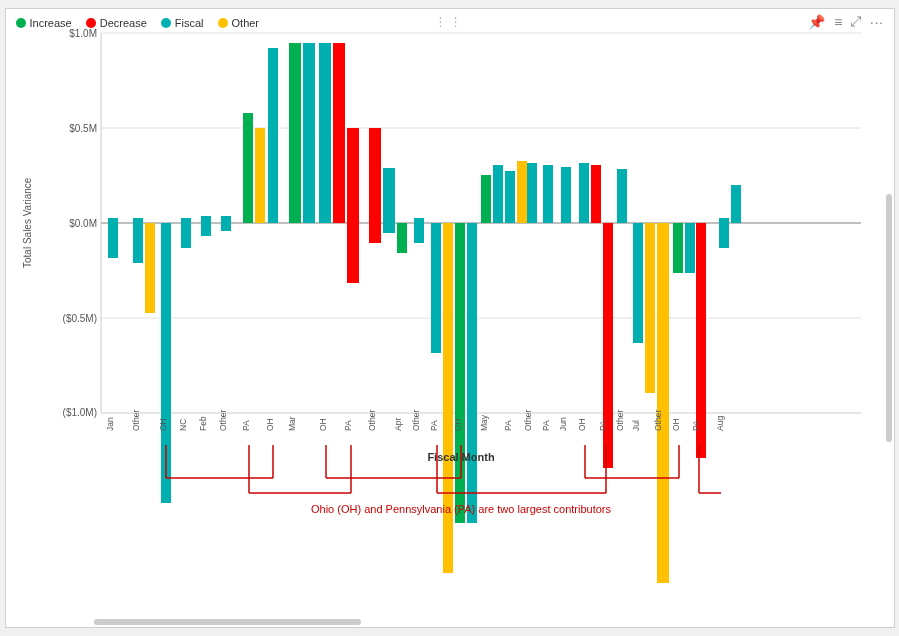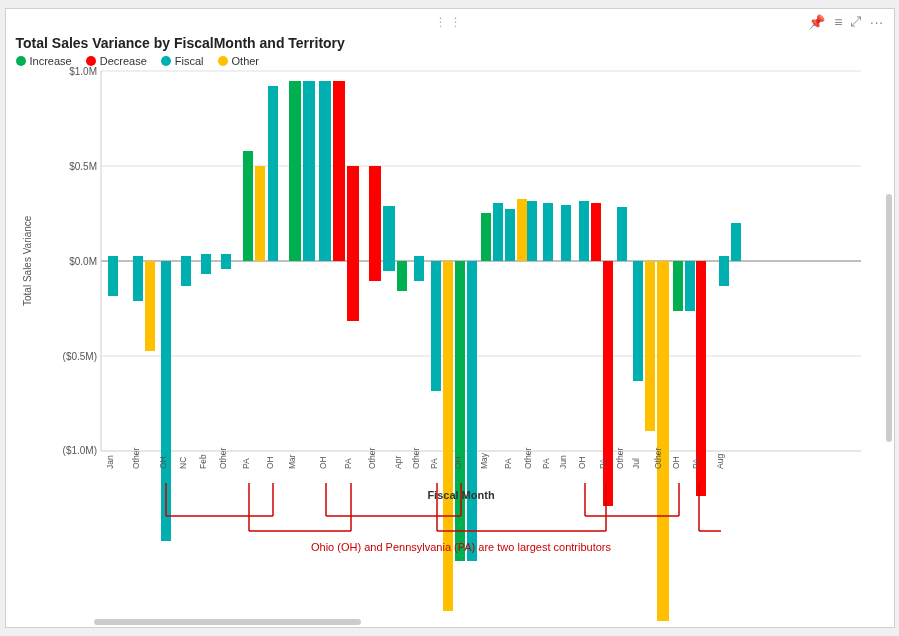--- a/index.html
+++ b/index.html
@@ -92,21 +92,20 @@
 
   <div class="drag-handle">⋮⋮</div>
 
   <div class="top-bar">
     <span title="Pin">📌</span>
     <span title="Filter">≡</span>
     <span title="Expand">⤢</span>
     <span title="More">···</span>
   </div>
 
-  <div class="chart-title">Total Sales Variance by FiscalMonth and Territory</div>
 
   <div class="legend">
     <div class="legend-item">
       <span class="legend-dot" style="background:#00b050;"></span>
       <span>Increase</span>
     </div>
     <div class="legend-item">
       <span class="legend-dot" style="background:#ff0000;"></span>
       <span>Decrease</span>
     </div>

